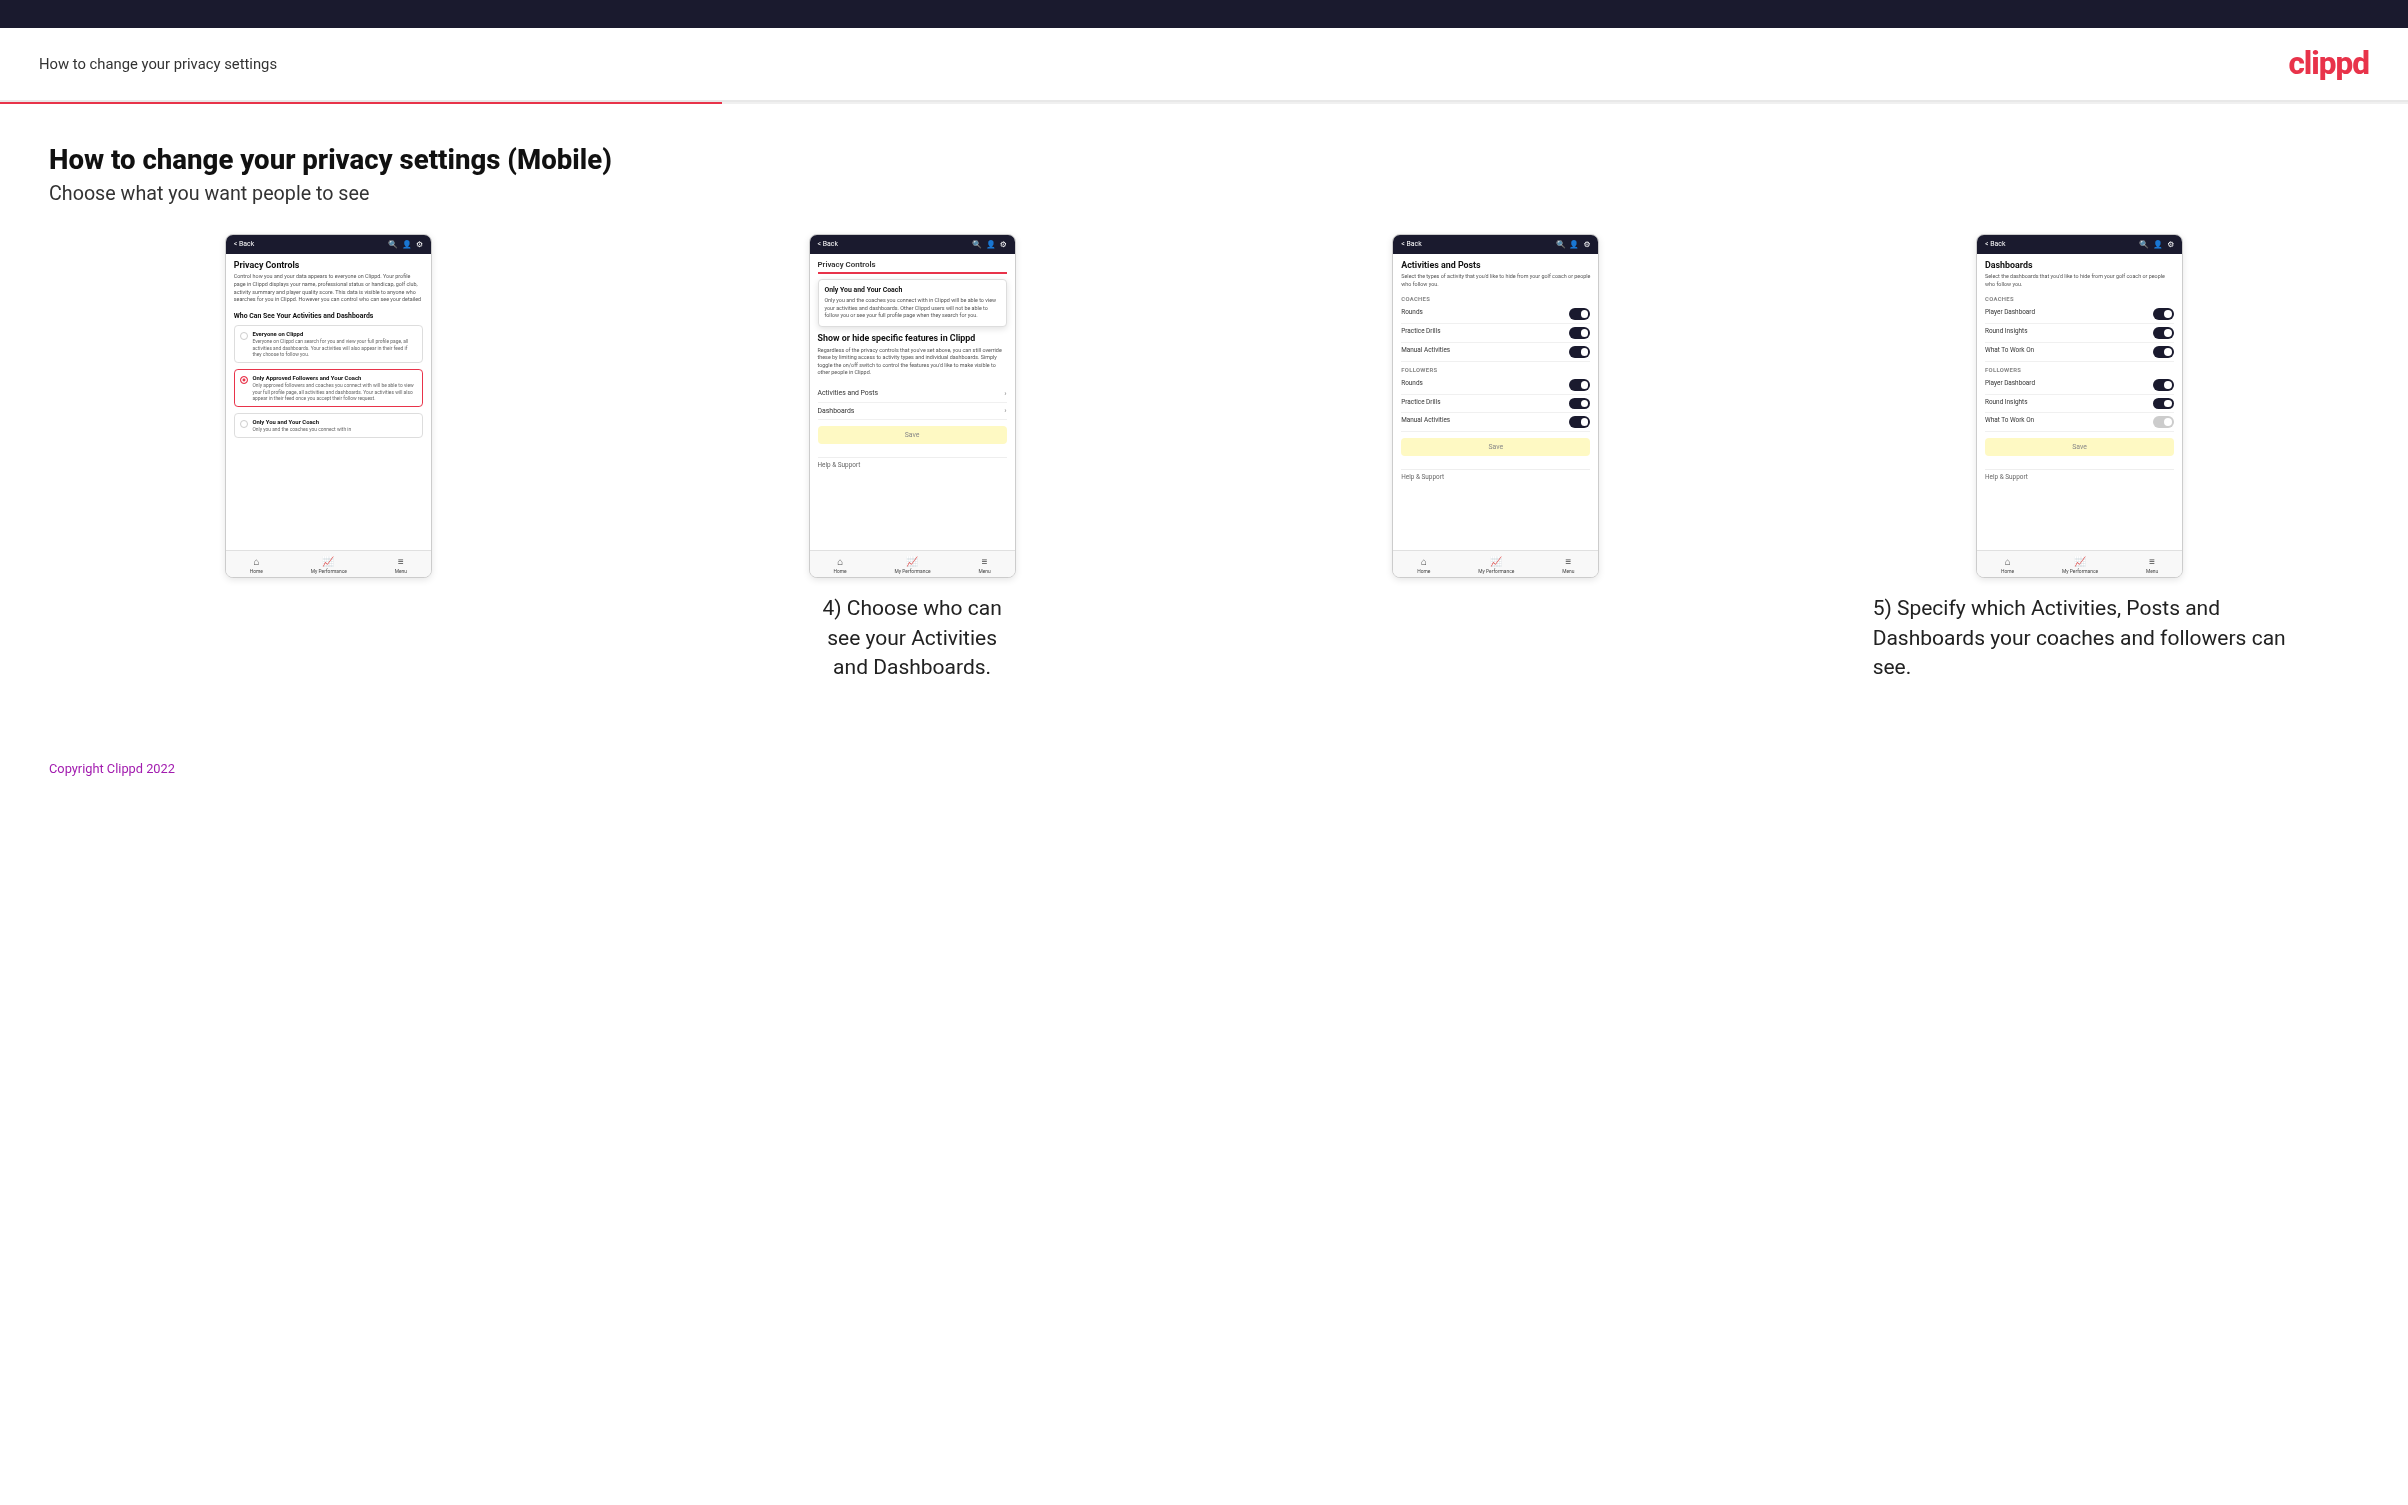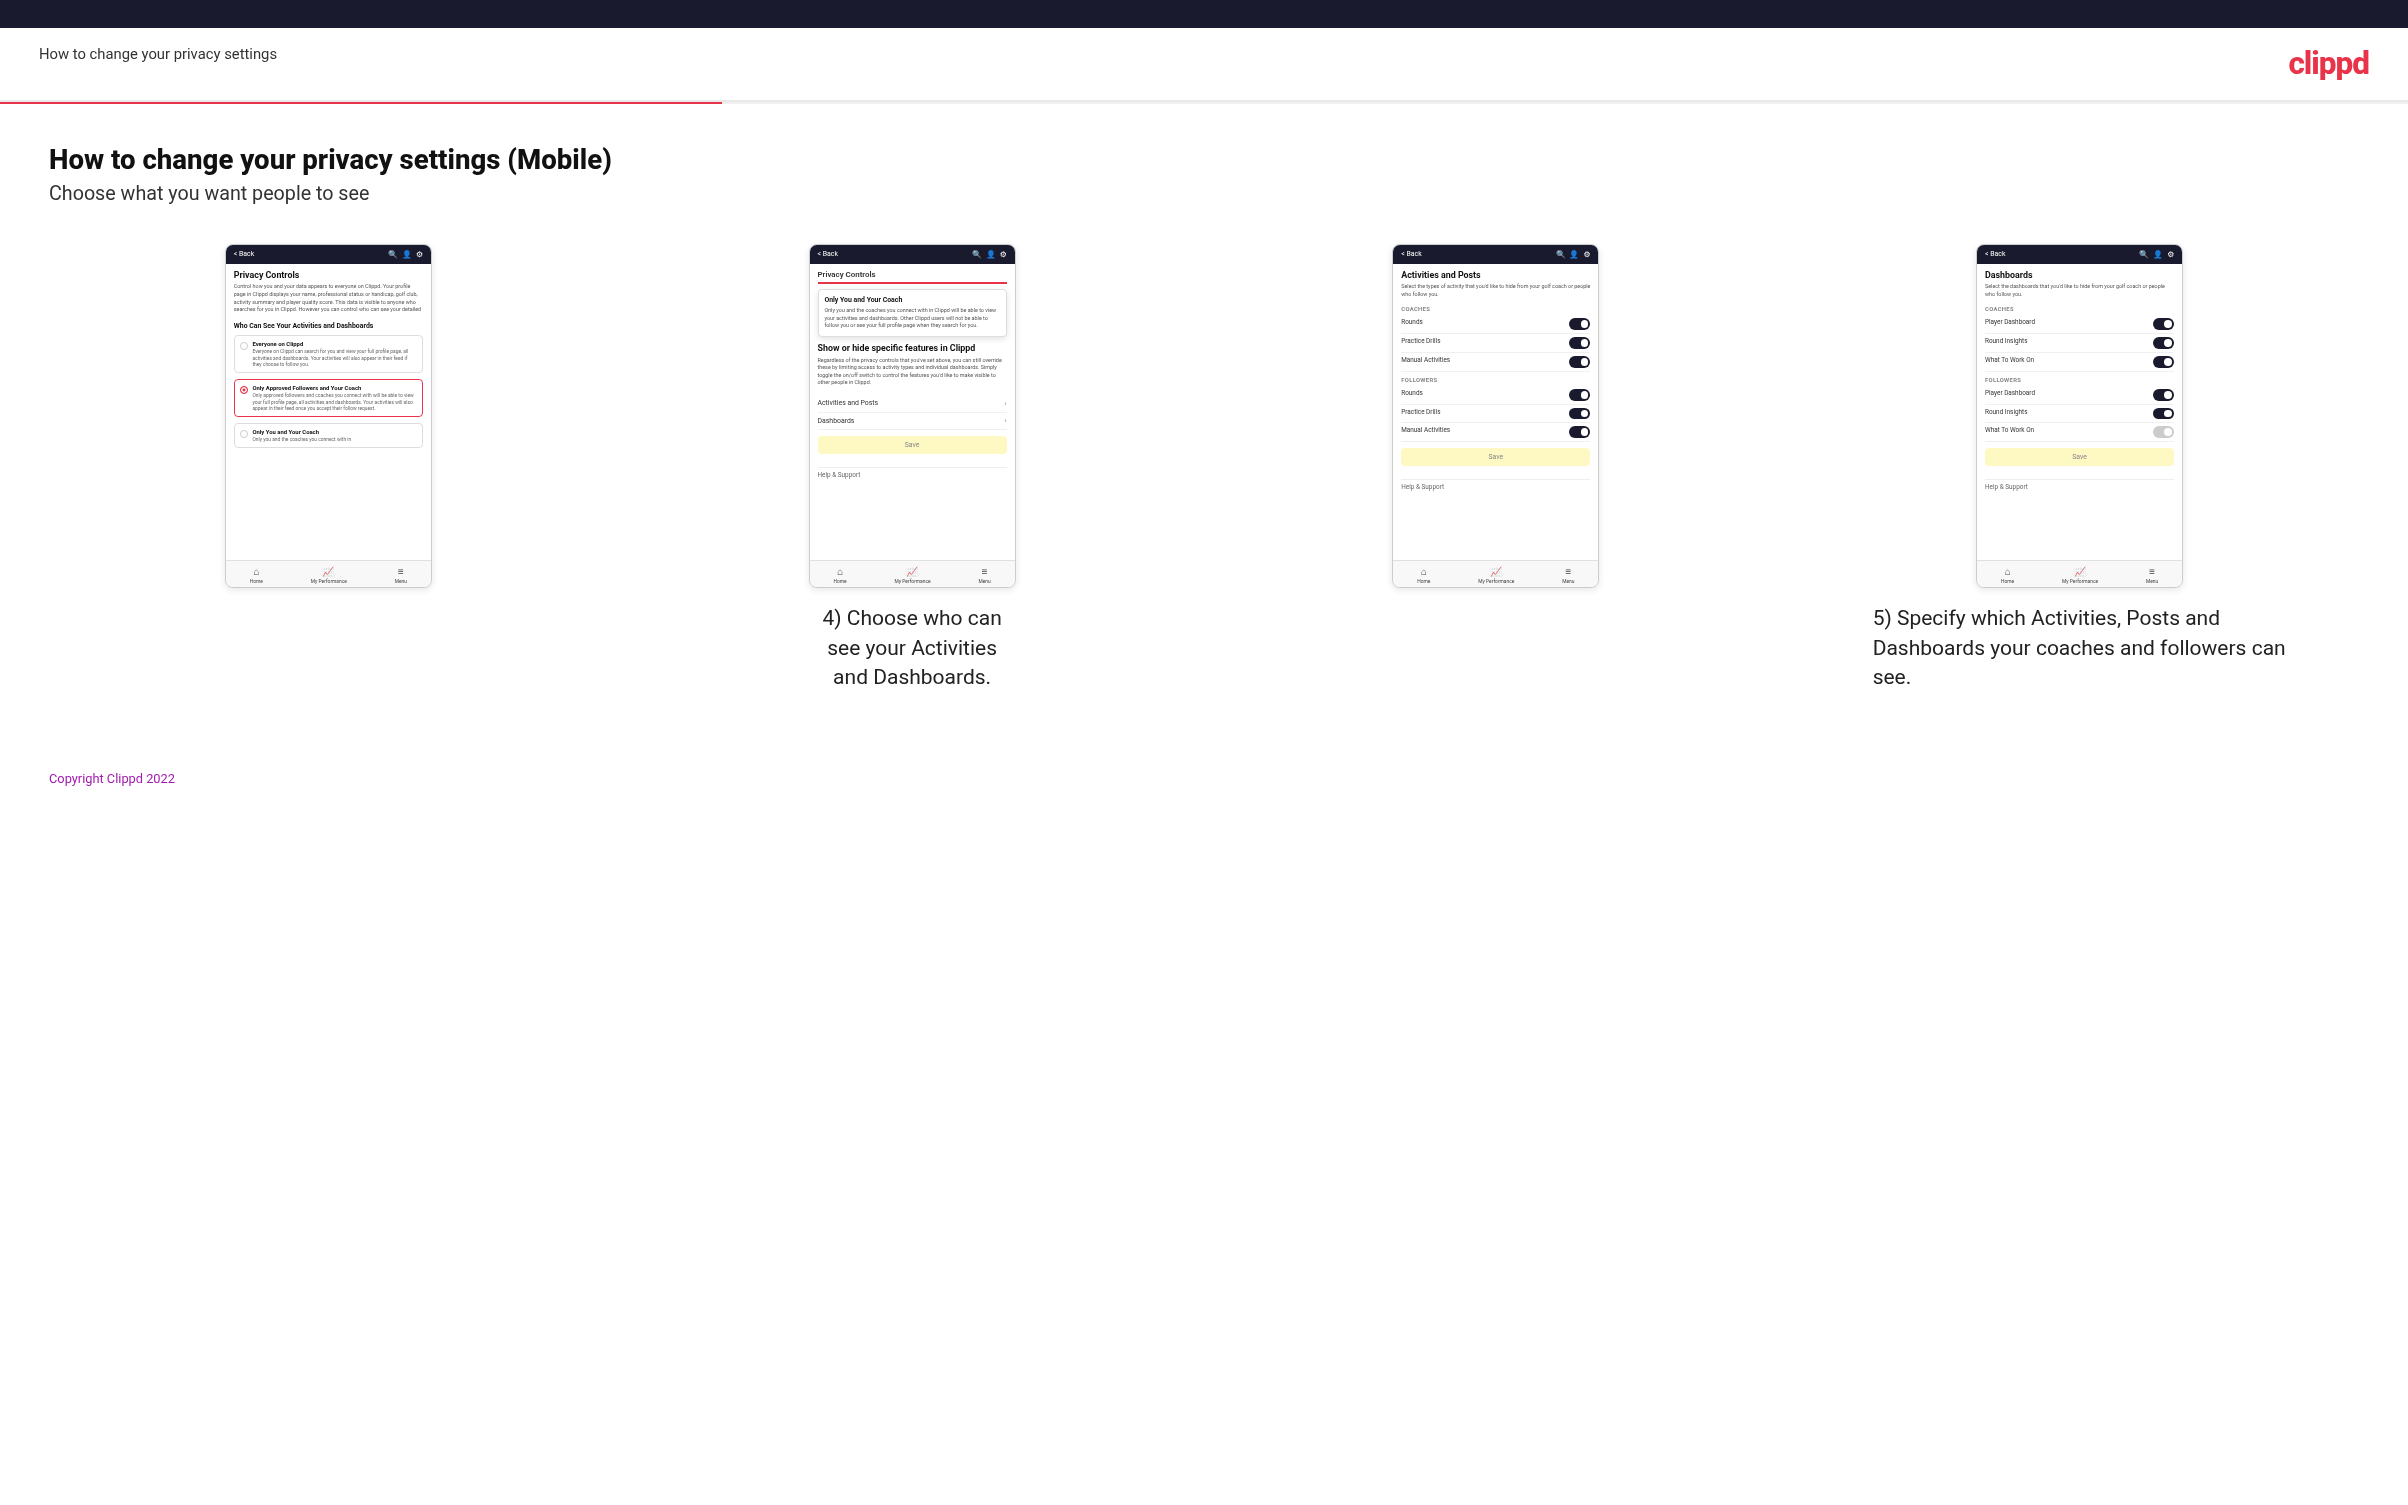--- a/index.html
+++ b/index.html
@@ -13,20 +13,21 @@
     
     .top-bar {
       background: #1a1a2e;
       height: 27.6px;
       width: 100%;
     }
 
     
     .header {
       display: flex;
+      align-items: center;
       justify-content: space-between;
       padding: 17.7px 39px;
       border-bottom: 2px solid #e8e8e8;
     }
     .header-title {
       font-size: 14.8px;
       color: #333;
     }
     .logo {
       font-size: 31.5px;
@@ -42,21 +43,21 @@
     .page-heading {
       font-size: 27.6px;
       font-weight: 800;
       color: #111;
       margin-bottom: 5.9px;
     }
     .page-subheading {
       font-size: 19.7px;
       font-weight: 400;
       color: #333;
-      margin-bottom: 39px;
+      margin-bottom: 29px;
     }
 
     
     .screenshots-row {
       display: flex;
       gap: 25px;
       align-items: flex-start;
     }
     .screenshot-block {
       flex: 1;

